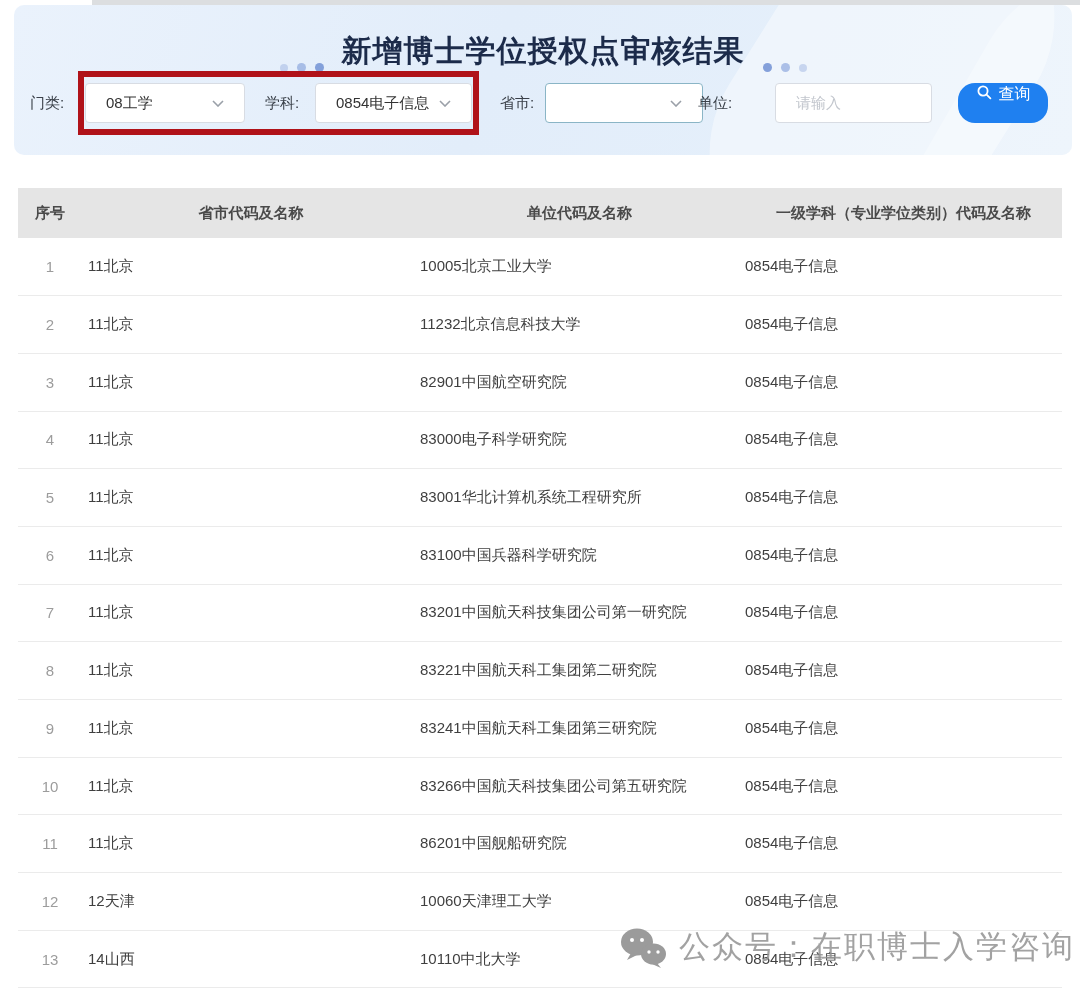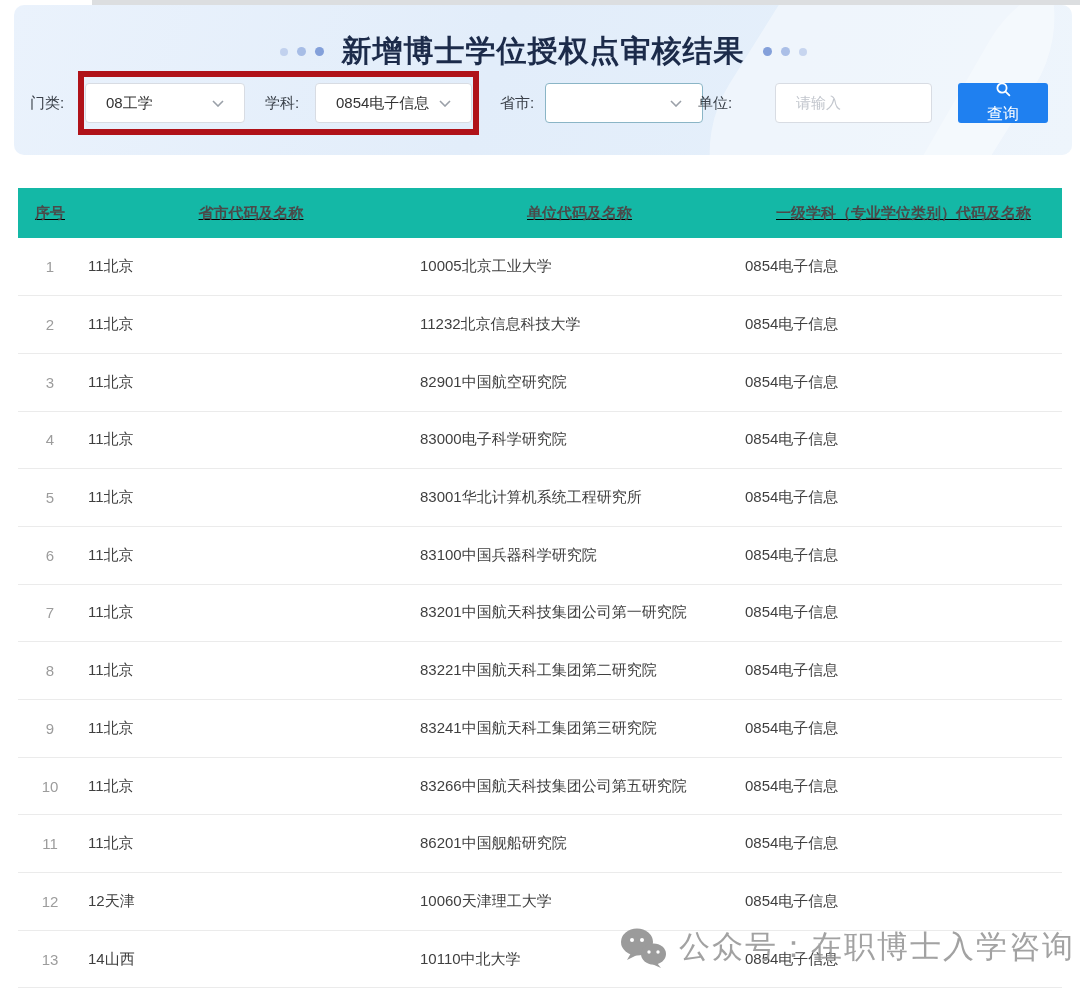--- a/index.html
+++ b/index.html
@@ -13,21 +13,21 @@
   
   .panel{
     position:absolute;left:14px;top:5px;width:1058px;height:150px;border-radius:10px;
     background:linear-gradient(110deg,#eaf2fc 0%,#e2edfa 45%,#e7f1fb 100%);overflow:hidden;
   }
   .panel .deco1{position:absolute;right:60px;top:-130px;width:260px;height:420px;
     background:rgba(255,255,255,0.40);transform:rotate(32deg);border-radius:130px;}
   .panel .deco2{position:absolute;right:-120px;top:-40px;width:260px;height:420px;
     background:rgba(255,255,255,0.30);transform:rotate(30deg);border-radius:130px;}
 
-  .title-row{position:absolute;left:0;right:0;top:26px;display:flex;align-items:center;justify-content:center;gap:18px;z-index:2;}
+  .title-row{position:absolute;left:0;right:0;top:26px;display:flex;align-items:flex-end;justify-content:center;gap:18px;z-index:2;}
   .page-title{font-size:30px;font-weight:700;color:#1c2b4a;letter-spacing:1px;}
   .dots{display:flex;gap:9px;align-items:center;}
   .dot{width:9px;height:9px;border-radius:50%;background:#7d9bd8;}
   .dots-left .dot:nth-child(1){opacity:.35;width:8px;height:8px;}
   .dots-left .dot:nth-child(2){opacity:.60;}
   .dots-left .dot:nth-child(3){opacity:.95;}
   .dots-right .dot:nth-child(1){opacity:.95;}
   .dots-right .dot:nth-child(2){opacity:.60;}
   .dots-right .dot:nth-child(3){opacity:.35;width:8px;height:8px;}
 
@@ -41,33 +41,32 @@
     position:absolute;top:0;height:40px;background:#fff;border:1px solid #d8dce3;border-radius:4px;
     box-sizing:border-box;display:flex;align-items:center;padding:0 20px;font-size:15px;color:#333;
   }
   .sel-category{left:71px;width:160px;}
   .sel-discipline{left:301px;width:157px;}
   .sel-province{left:531px;width:158px;border-color:#8ab5c6;}
   .inp-unit{left:761px;width:157px;}
   .chev{margin-left:auto;display:flex;align-items:center;}
   .placeholder{color:#c2c6cd;}
   .search-btn{
-    position:absolute;left:944px;top:0;width:90px;height:40px;background:#1f80f0;border:none;border-radius:3px;
-    color:#fff;font-size:16px;display:flex;align-items:center;justify-content:center;gap:7px;cursor:pointer;
+    position:absolute;left:944px;top:0;width:90px;height:40px;background:#1f80f0;border:none;border-radius:17px;
+    color:#fff;font-size:16px;display:flex;align-items:flex-start;justify-content:center;gap:7px;cursor:pointer;
     font-family:inherit;
-    flex-direction:column;
   }
 
   
   .red-box{position:absolute;left:78px;top:71px;width:401px;height:64px;border:6px solid #b01219;box-sizing:border-box;z-index:6;}
 
   
   .table-wrap{position:absolute;left:18px;top:188px;width:1044px;}
   table{width:100%;border-collapse:collapse;table-layout:fixed;font-size:15px;}
-  thead tr{height:50px;background:#14b8a6;text-decoration:underline;}
+  thead tr{height:50px;background:#e5e5e5;}
   th{font-weight:700;color:#4a4a4a;text-align:center;padding:0 0 0 6px;white-space:nowrap;}
   th.c-no,td.c-no{text-align:center;padding:0;}
   tbody tr{height:57.7px;border-bottom:1px solid #ebebeb;}
   td{color:#3f3f3f;padding-left:6px;white-space:nowrap;overflow:hidden;}
   td.c-no{color:#9c9c9c;}
 
   
   .watermark{
     position:absolute;left:620px;top:926px;display:flex;align-items:center;gap:12px;z-index:8;
     color:rgba(146,146,146,0.85);font-size:31px;letter-spacing:2px;white-space:nowrap;

